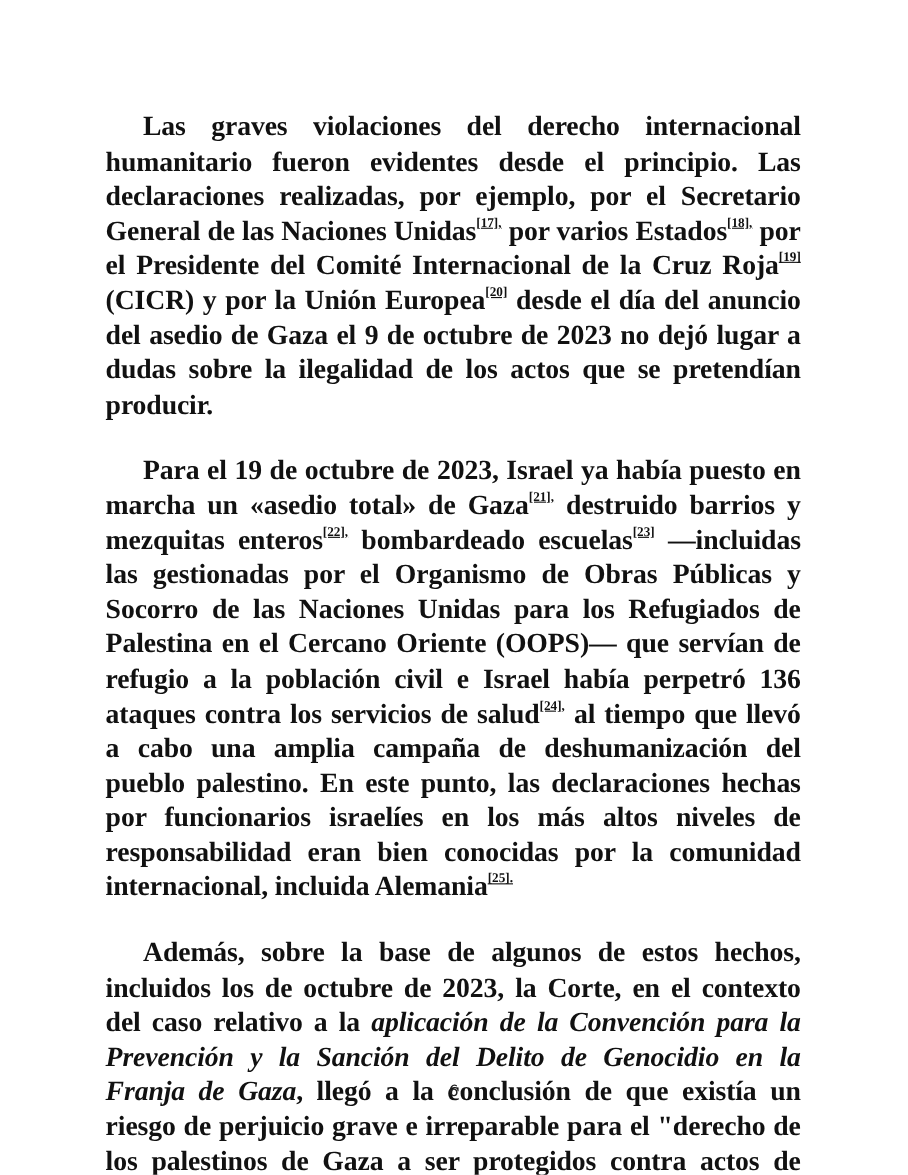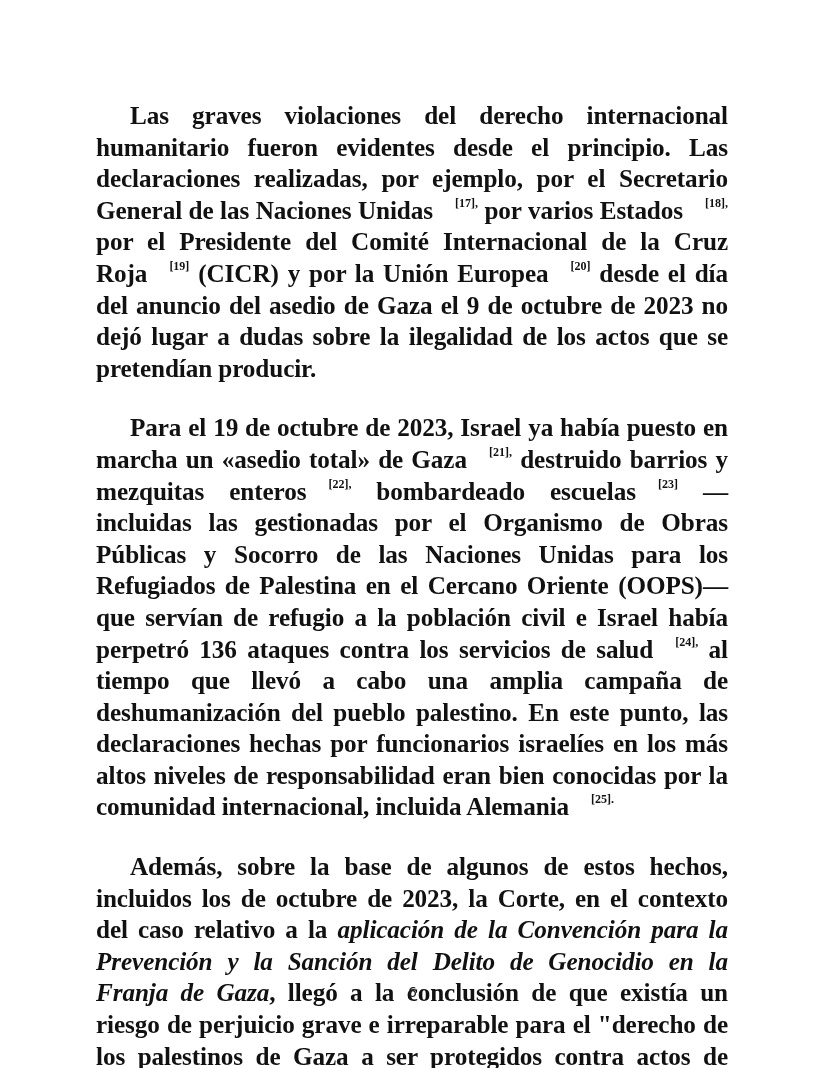--- a/index.html
+++ b/index.html
@@ -28,22 +28,22 @@
       font-weight: bold;
       text-align: justify;
       text-indent: 34px;
       letter-spacing: -0.1px;
     }
     .para sup.fn {
       font-size: 12px;
       line-height: 0;
       vertical-align: 12px;
       font-weight: bold;
+      text-decoration: underline;
       letter-spacing: 0;
-      margin-left: 22px;
     }
     .para em {
       font-style: italic;
     }
     .page-number {
       position: absolute;
       left: 0;
       width: 825px;
       top: 984px;
       text-align: center;

